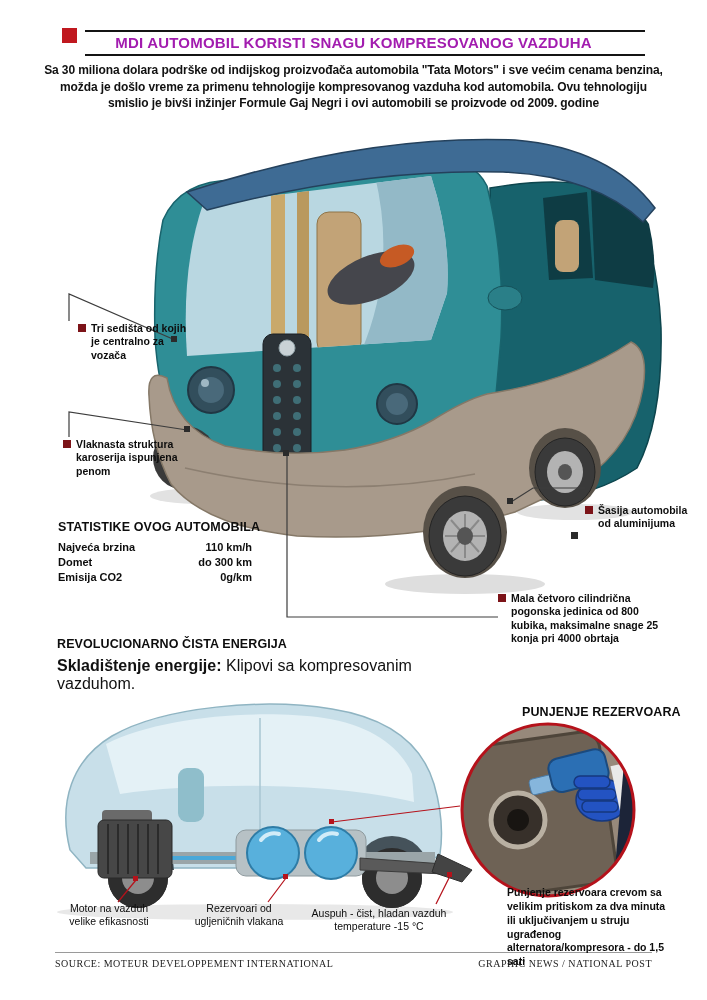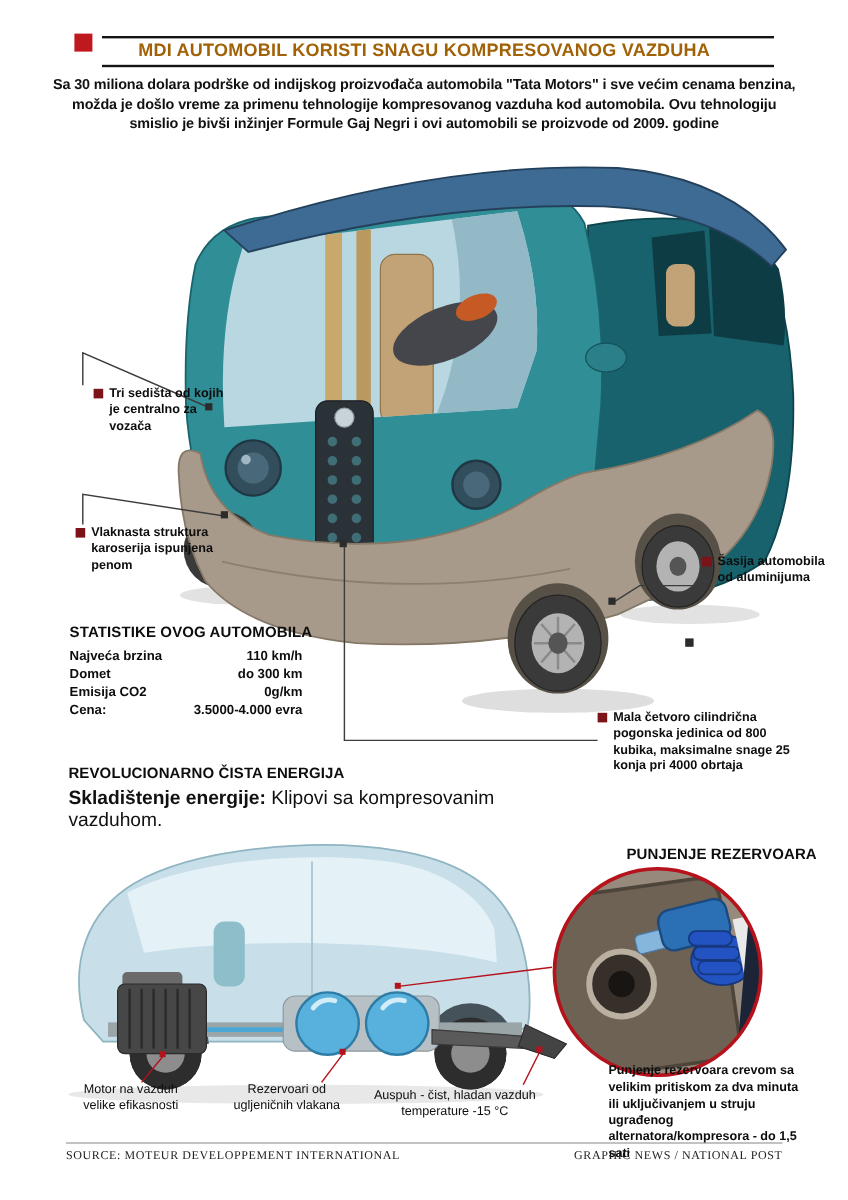--- a/index.html
+++ b/index.html
@@ -2,21 +2,21 @@
 <html><head>
 <meta charset="utf-8">
 <style>
   * { margin:0; padding:0; box-sizing:border-box; }
   html,body { background:#ffffff; }
   body { font-family:"Liberation Sans", sans-serif; color:#0d0d0d; }
   .page { position:relative; width:707px; height:1000px; background:#fff; margin:0 auto; overflow:hidden; }
   .abs { position:absolute; }
   .rule { background:#141414; }
   .brand-square { background:#c0181f; }
-  .title { font-size:15px; font-weight:800; letter-spacing:.2px; text-align:center; color:#a16207; white-space:nowrap; }
+  .title { font-size:15px; font-weight:800; letter-spacing:.2px; text-align:center; color:#a21caf; white-space:nowrap; }
   .intro { font-size:12px; font-weight:700; line-height:1.38; text-align:center; color:#111; letter-spacing:-0.1px; }
   .callout { display:flex; gap:5px; font-size:10.5px; font-weight:700; line-height:1.28; color:#0d0d0d; z-index:5; }
   .marker { width:8px; height:8px; background:#7c1318; flex:none; margin-top:2px; }
   .section-title { font-size:12.5px; font-weight:800; letter-spacing:.1px; color:#0d0d0d; }
   .stats-rows { width:194px; margin-top:6px; }
   .stats-row { display:flex; justify-content:space-between; font-size:11px; font-weight:700; line-height:15px; }
   .energy-sub { font-size:16px; color:#111; }
   .energy-sub .lead { font-weight:800; }
   .b-callout { font-size:10.5px; font-weight:400; line-height:1.25; text-align:center; z-index:5; }
   .refuel-desc { font-size:10.5px; font-weight:700; line-height:1.32; z-index:5; }
@@ -145,21 +145,21 @@
   </svg>
 
   <div class="abs callout" style="left:78px; top:322px; width:112px;">
     <span class="marker"></span>
     <span>Tri sedišta od kojih je centralno za vozača</span>
   </div>
   <div class="abs callout" style="left:63px; top:438px; width:126px;">
     <span class="marker"></span>
     <span>Vlaknasta struktura karoserija ispunjena penom</span>
   </div>
-  <div class="abs callout" style="left:585px; top:462px; width:105px;">
+  <div class="abs callout" style="left:585px; top:504px; width:105px;">
     <span class="marker"></span>
     <span>Šasija automobila od aluminijuma</span>
   </div>
   <div class="abs callout" style="left:498px; top:592px; width:176px;">
     <span class="marker"></span>
     <span>Mala četvoro cilindrična pogonska jedinica od 800 kubika, maksimalne snage 25 konja pri 4000 obrtaja</span>
   </div>
 
   <div class="abs" style="left:58px; top:520px;text-align:right;">
     <div class="section-title">STATISTIKE OVOG AUTOMOBILA</div>
@@ -168,24 +168,20 @@
         <span>Najveća brzina</span>
         <span>110 km/h</span>
       </div>
       <div class="stats-row">
         <span>Domet</span>
         <span>do 300 km</span>
       </div>
       <div class="stats-row">
         <span>Emisija CO2</span>
         <span>0g/km</span>
-      </div>
-      <div class="stats-row">
-        <span>Cena:</span>
-        <span>3.5000-4.000 evra</span>
       </div>
     </div>
   </div>
 
   <div class="abs section-title" style="left:57px; top:637px;">REVOLUCIONARNO ČISTA ENERGIJA</div>
   <div class="abs energy-sub" style="left:57px; top:657px; width:420px;">
     <span class="lead">Skladištenje energije:</span><span> Klipovi sa kompresovanim vazduhom.</span>
   </div>
 
   <svg class="abs art" style="left:40px; top:682px;" width="630" height="250" viewBox="0 0 630 250">

